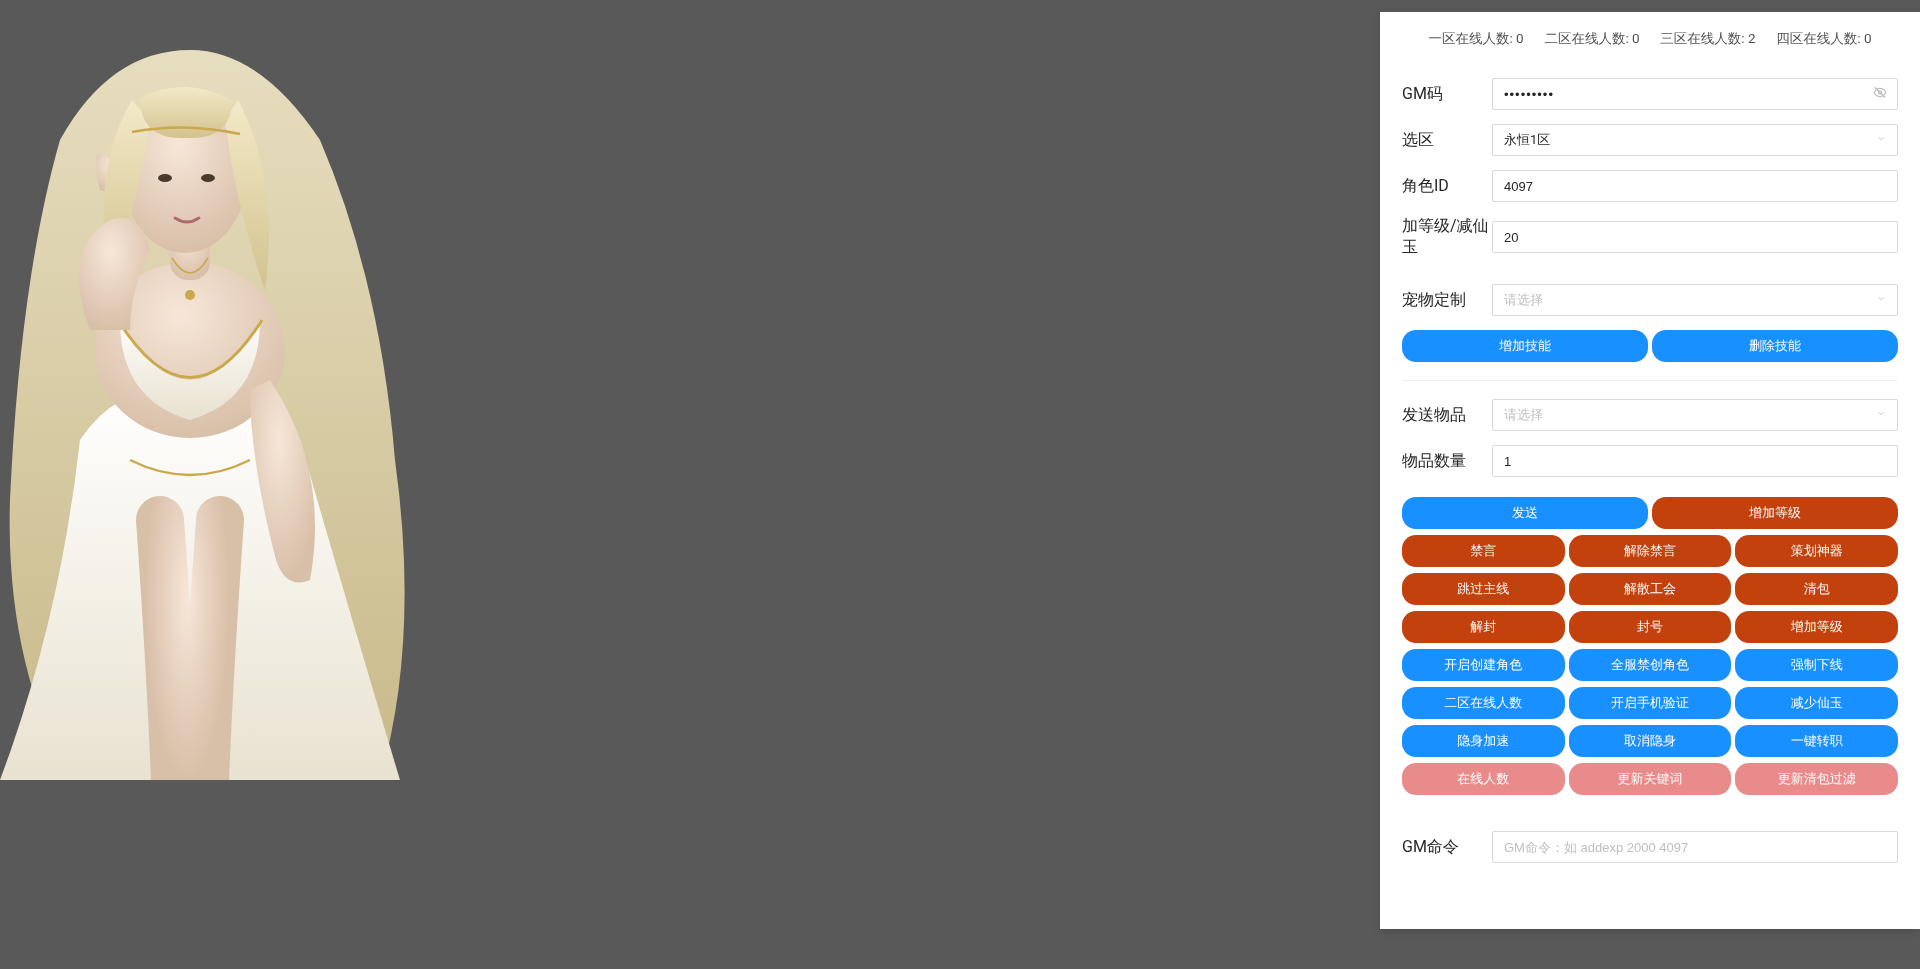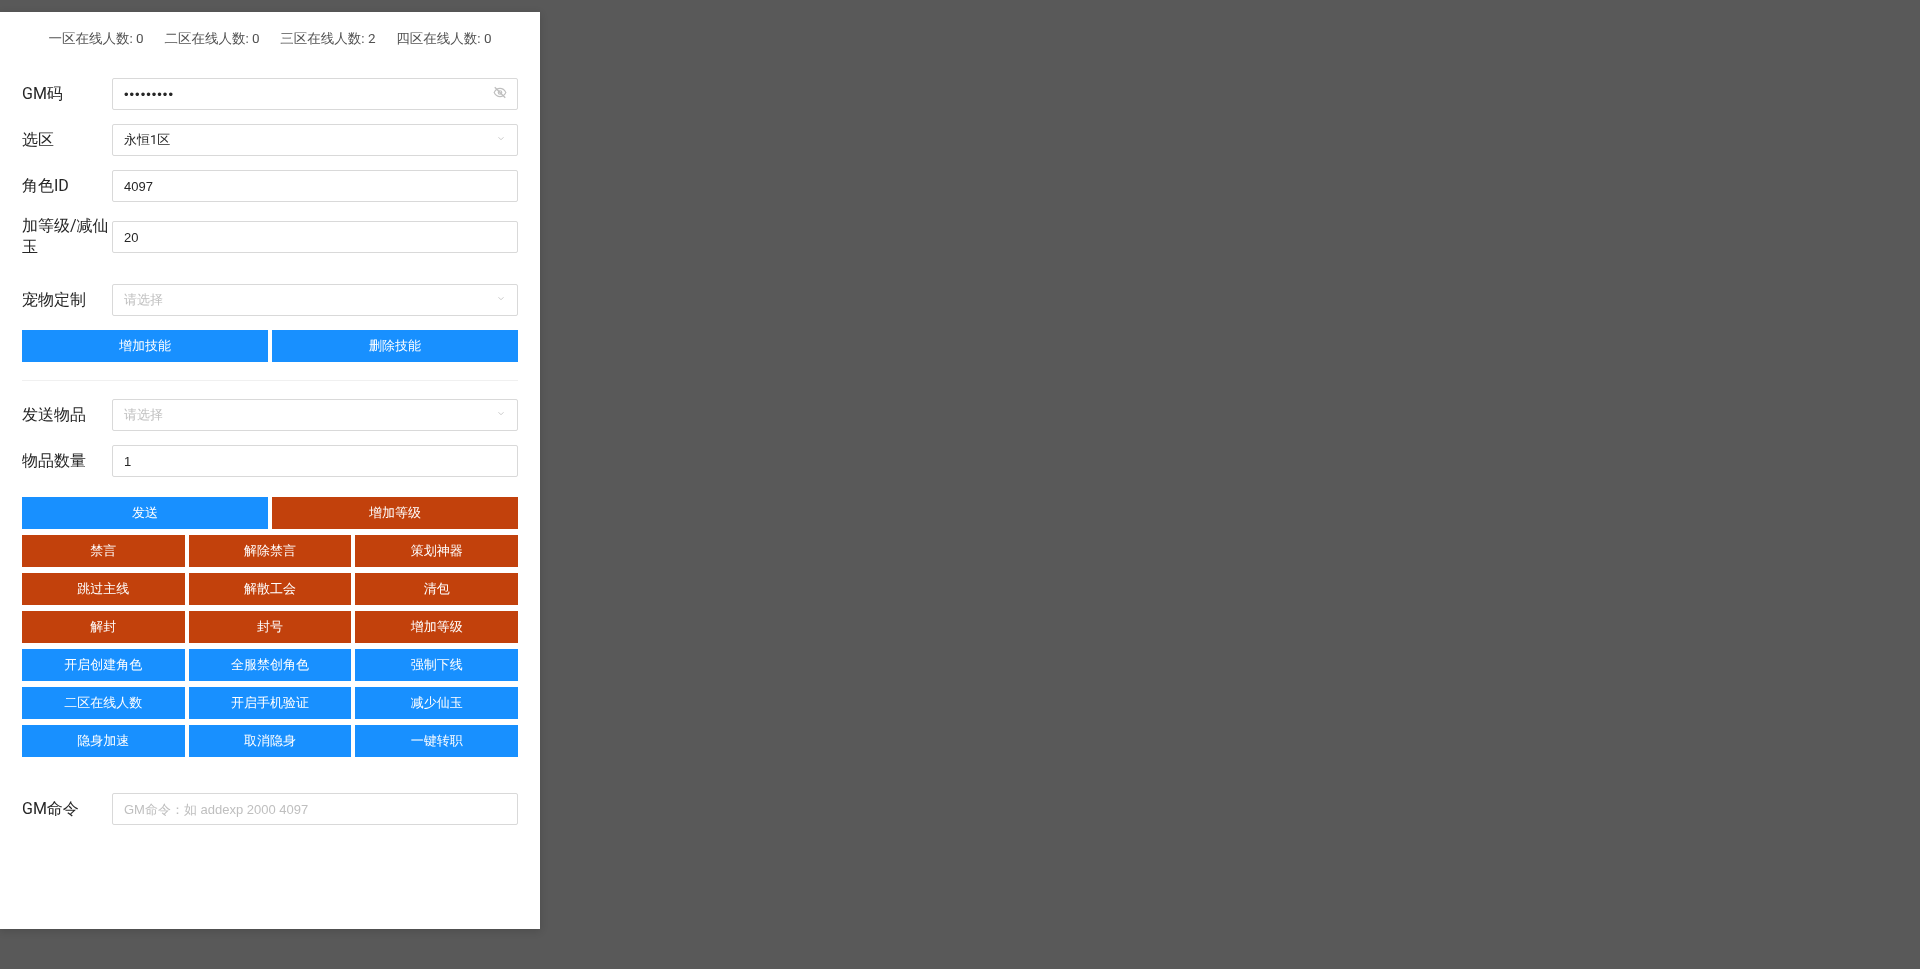--- a/index.html
+++ b/index.html
@@ -5,21 +5,21 @@
     * { box-sizing: border-box; margin: 0; padding: 0; }
     body {
       background: #595959;
       font-family: -apple-system, BlinkMacSystemFont, "Segoe UI", Roboto, "Helvetica Neue", Arial, sans-serif;
       font-size: 14px;
       color: rgba(0,0,0,0.85);
       overflow-y: scroll;
     }
     .page-wrap {
       display: flex;
-      justify-content: flex-start;
+      justify-content: flex-end;
       padding-top: 12px;
       padding-bottom: 40px;
       min-height: 969px;
     }
     .character-bg {
       position: fixed;
       left: 0;
       top: 20px;
       width: 430px;
       height: 760px;
@@ -102,21 +102,21 @@
     }
     .btn-row {
       display: flex;
       gap: 4px;
       margin-bottom: 6px;
     }
     .btn-row .btn { flex: 1; }
     .btn {
       height: 32px;
       border: none;
-      border-radius: 0;
+      border-radius: 14px;
       font-size: 13px;
       cursor: pointer;
       color: #fff;
       display: flex;
       align-items: center;
       justify-content: center;
     }
     .btn-primary { background: #1890ff; }
     .btn-warning { background: #c2410c; }
     .btn-danger  { background: #e98b8b; }
@@ -307,20 +307,25 @@
       <div class="btn-row">
         <button class="btn btn-primary">二区在线人数</button>
         <button class="btn btn-primary">开启手机验证</button>
         <button class="btn btn-primary">减少仙玉</button>
       </div>
       <div class="btn-row">
         <button class="btn btn-primary">隐身加速</button>
         <button class="btn btn-primary">取消隐身</button>
         <button class="btn btn-primary">一键转职</button>
       </div>
+      <div class="btn-row">
+        <button class="btn btn-danger">在线人数</button>
+        <button class="btn btn-danger">更新关键词</button>
+        <button class="btn btn-danger">更新清包过滤</button>
+      </div>
     </div>
 
     <div class="gm-cmd-section">
       <div class="form-row" style="margin-bottom:0;">
         <div class="form-label">GM命令</div>
         <div class="form-control">
           <input type="text" class="ant-input" placeholder="GM命令：如 addexp 2000 4097" style="">
         </div>
       </div>
     </div>

